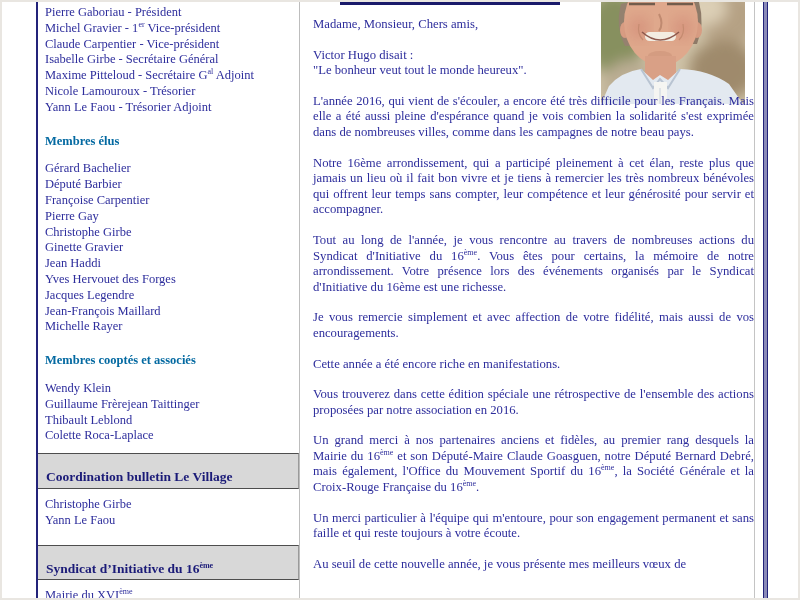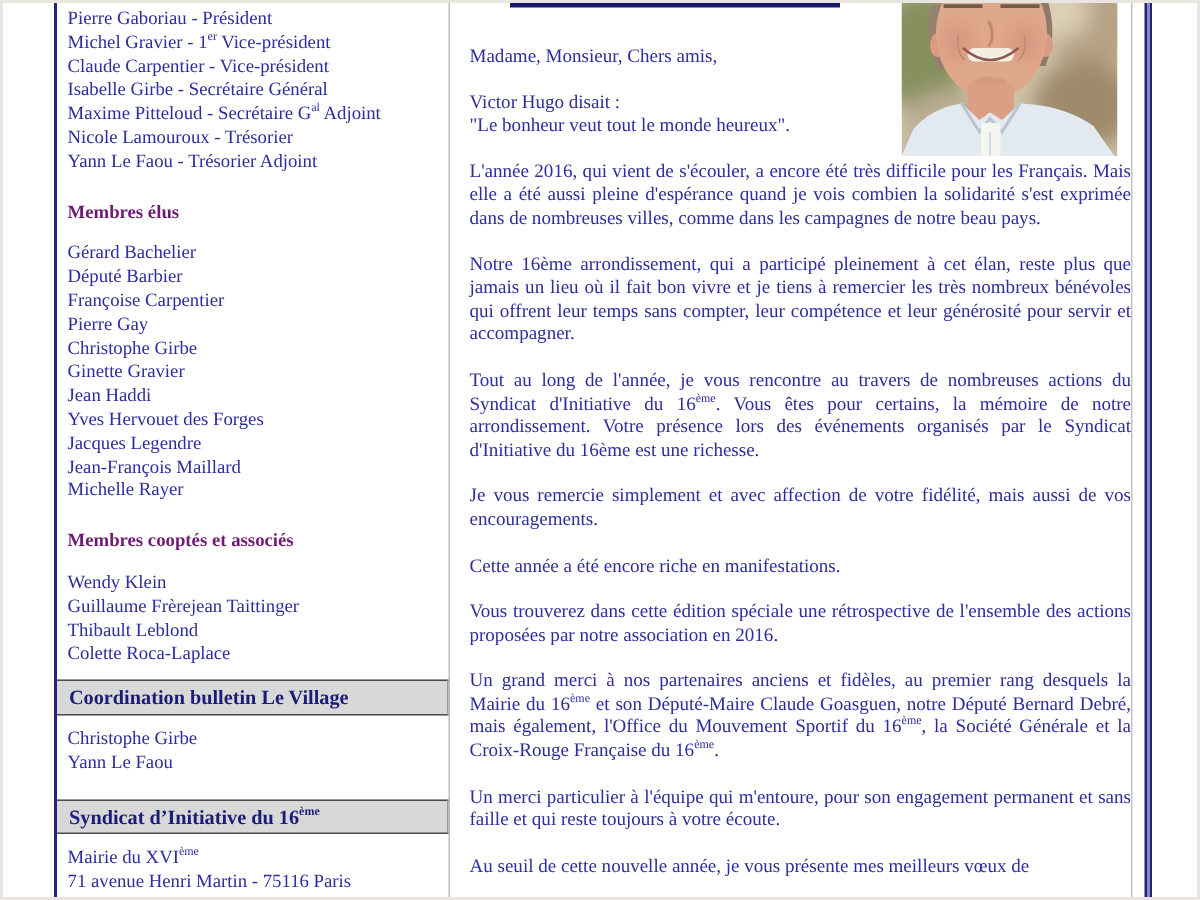--- a/index.html
+++ b/index.html
@@ -13,34 +13,34 @@
   .vline{position:absolute;top:0;bottom:0;}
   .border-left{left:36px;width:2px;background:#23237a;}
   .col-divider{left:299px;width:1px;background:#bdbdbd;}
   .pre-right-line{left:754px;width:1px;background:#c4c4c4;}
   .border-right{left:763px;width:5px;
     background:linear-gradient(90deg,#23237a 0 28%,#8a8ab8 28% 72%,#23237a 72% 100%);}
   
   .sidebar{position:absolute;left:45px;top:5px;width:252px;
     font-size:12.5px;line-height:15.8px;}
   .sidebar .line{white-space:nowrap;}
-  .gray-head{color:#701a75;font-weight:bold;margin:18px 0 12px 0;}
+  .gray-head{color:#0369a1;font-weight:bold;margin:18px 0 12px 0;}
   .gray-head.second{}
   .section-bar{
     margin:9px 0 8px -7px;width:261px;box-sizing:border-box;
     background:#d8d8d8;border-top:1px solid #4d4d4d;border-bottom:1px solid #4d4d4d;
     border-right:1px solid #9a9a9a;
-    padding:3px 0 3px 8px;font-weight:bold;font-size:13.5px;color:#1b1b78;}
+    padding:15px 0 3px 8px;font-weight:bold;font-size:13.5px;color:#1b1b78;}
   .section-bar.second{margin-top:16px;}
   sup{font-size:8px;line-height:0;}
   
   .main{position:absolute;left:313px;top:0;width:441px;
     font-size:12.7px;line-height:15.6px;text-align:justify;}
   .main p{margin:15px 0 0 0;}
-  .main p.first{margin-top:30px;}
+  .main p.first{margin-top:17px;}
   .main p.no-just{text-align:left;}
   .top-banner{position:absolute;left:340px;top:0;width:220px;height:5px;
     background:#1a1a6a;}
   .photo{position:absolute;left:601px;top:0;width:144px;height:104px;overflow:hidden;}
 </style>
 </head>
 <body>
 
 <div class="page-frame"></div>
 <div class="vline border-left"></div>

